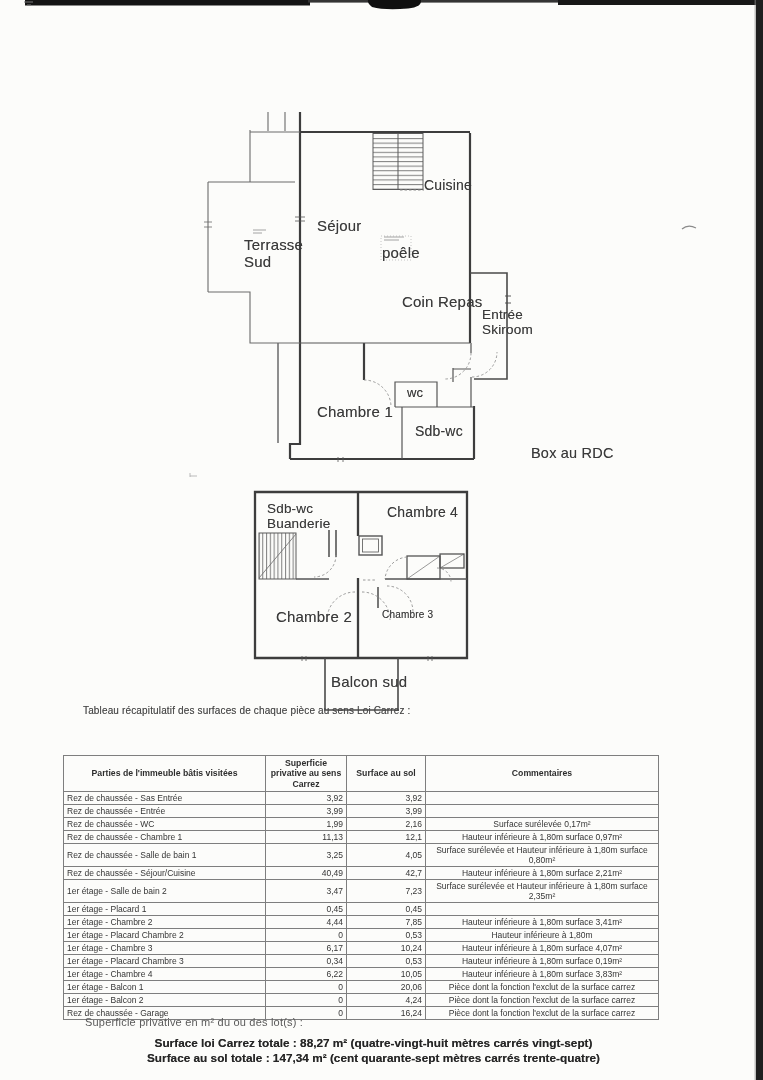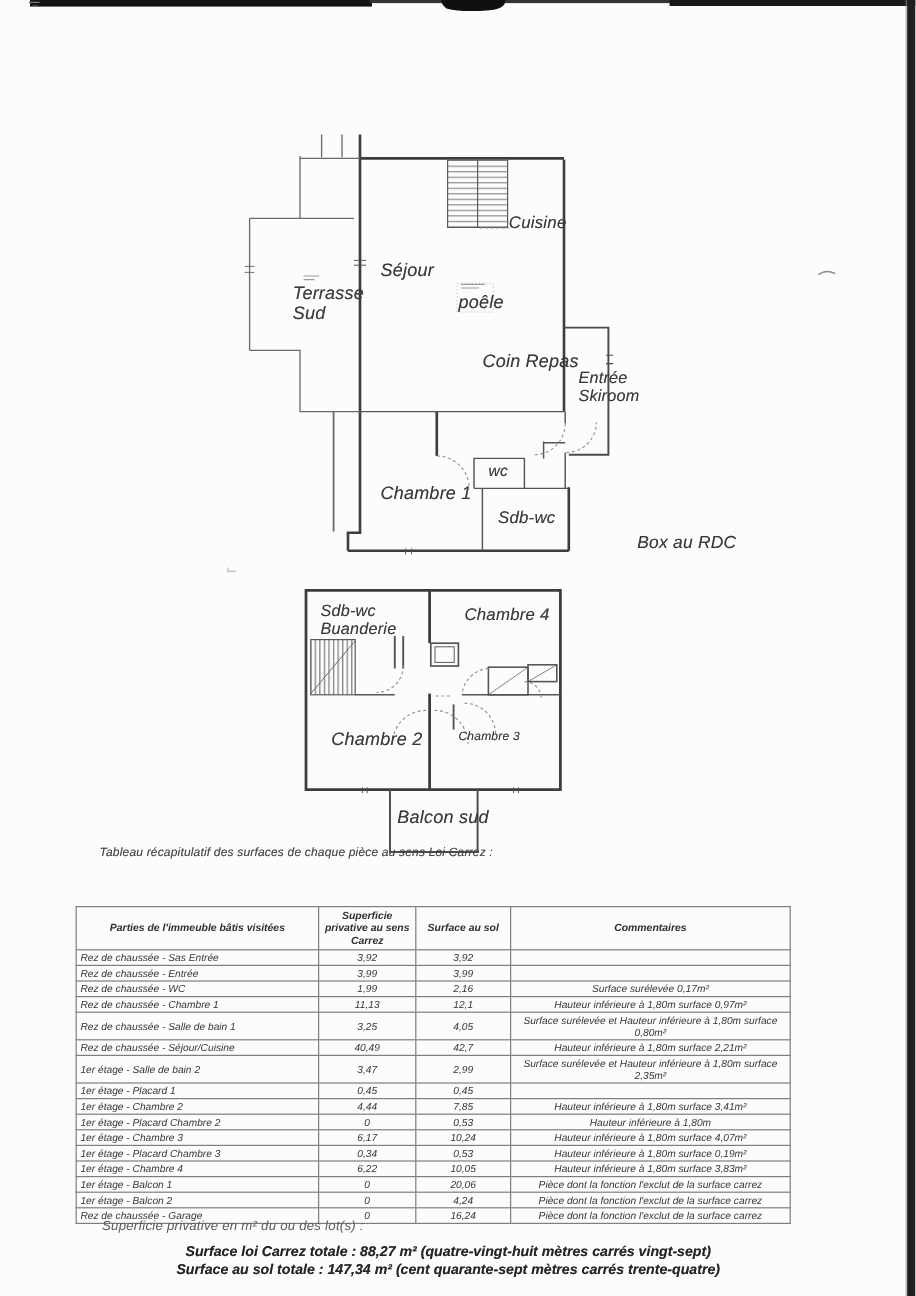--- a/index.html
+++ b/index.html
@@ -1,30 +1,30 @@
 <!DOCTYPE html>
 <html><head>
 <meta charset="utf-8">
 <style>
   html,body{margin:0;padding:0;background:#e8e8e6;}
   .page{position:relative;width:763px;height:1080px;background:#fcfcfa;overflow:hidden;
-        font-family:"Liberation Sans",sans-serif;font-style:italic;}
+        font-family:"Liberation Sans",sans-serif;}
   svg.overlay{position:absolute;left:0;top:0;}
   .plan-lbl{position:absolute;color:#3a3a3a;white-space:pre-line;line-height:1.12;
             letter-spacing:.2px;text-shadow:0 0 .5px rgba(70,70,70,.55);}
   .tbl-heading{position:absolute;left:83px;top:705px;font-size:10px;color:#474747;
                letter-spacing:.15px;text-shadow:0 0 .4px rgba(80,80,80,.5);}
   table.surface-table{position:absolute;left:63px;top:755px;width:595px;
         border-collapse:collapse;table-layout:fixed;font-size:8.5px;color:#353535;
         border:1.4px solid #5e5e5e;background:transparent;}
   table.surface-table th,table.surface-table td{border:1px solid #7e7e7e;
         padding:1px 3px;line-height:1.18;vertical-align:middle;overflow:hidden;}
   table.surface-table th{font-weight:bold;text-align:center;font-size:8.7px;padding:2px 2px;color:#2e2e2e;}
   td.col-name{text-align:left;}
-  td.col-num{text-align:center;}
+  td.col-num{text-align:right;}
   td.col-comment{text-align:center;}
   .footer-intro{position:absolute;left:85px;top:1016px;font-size:11px;color:#5a5a5a;
                 letter-spacing:.2px;}
   .footer-totals{position:absolute;left:0;top:1036px;width:763px;text-align:center;
                  font-size:11.8px;font-weight:bold;color:#252525;line-height:1.28;
                  margin-left:-8px;text-shadow:0 0 .4px rgba(40,40,40,.6);}
 </style>
 </head>
 <body>
 
@@ -220,21 +220,21 @@
         </tr>
         <tr>
           <td class="col-name">Rez de chaussée - Séjour/Cuisine</td>
           <td class="col-num">40,49</td>
           <td class="col-num">42,7</td>
           <td class="col-comment">Hauteur inférieure à 1,80m surface 2,21m²</td>
         </tr>
         <tr>
           <td class="col-name">1er étage - Salle de bain 2</td>
           <td class="col-num">3,47</td>
-          <td class="col-num">2,99</td>
+          <td class="col-num">7,23</td>
           <td class="col-comment">Surface surélevée et Hauteur inférieure à 1,80m surface 2,35m²</td>
         </tr>
         <tr>
           <td class="col-name">1er étage - Placard 1</td>
           <td class="col-num">0,45</td>
           <td class="col-num">0,45</td>
           <td class="col-comment"></td>
         </tr>
         <tr>
           <td class="col-name">1er étage - Chambre 2</td>

